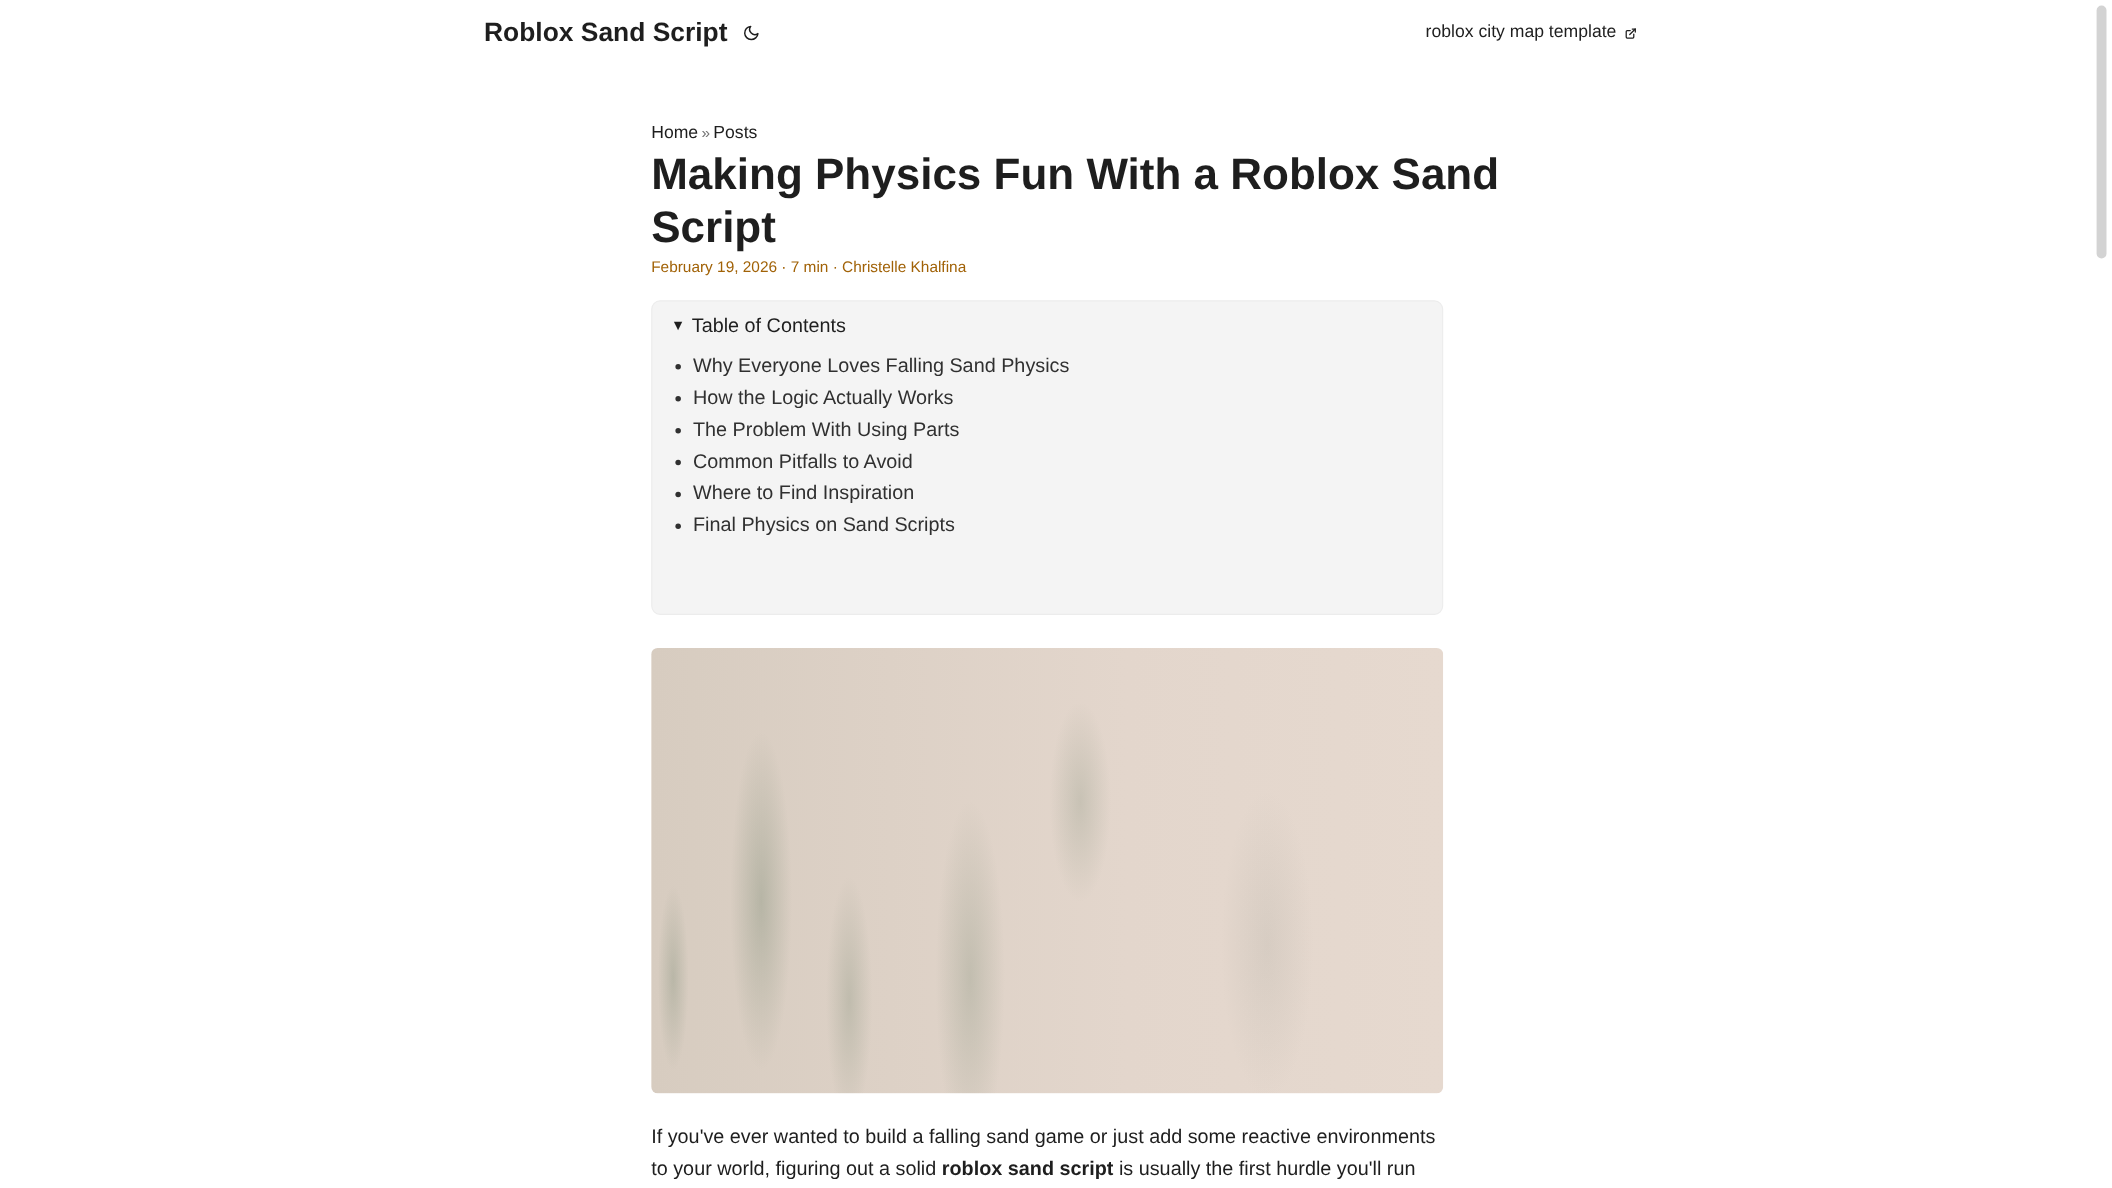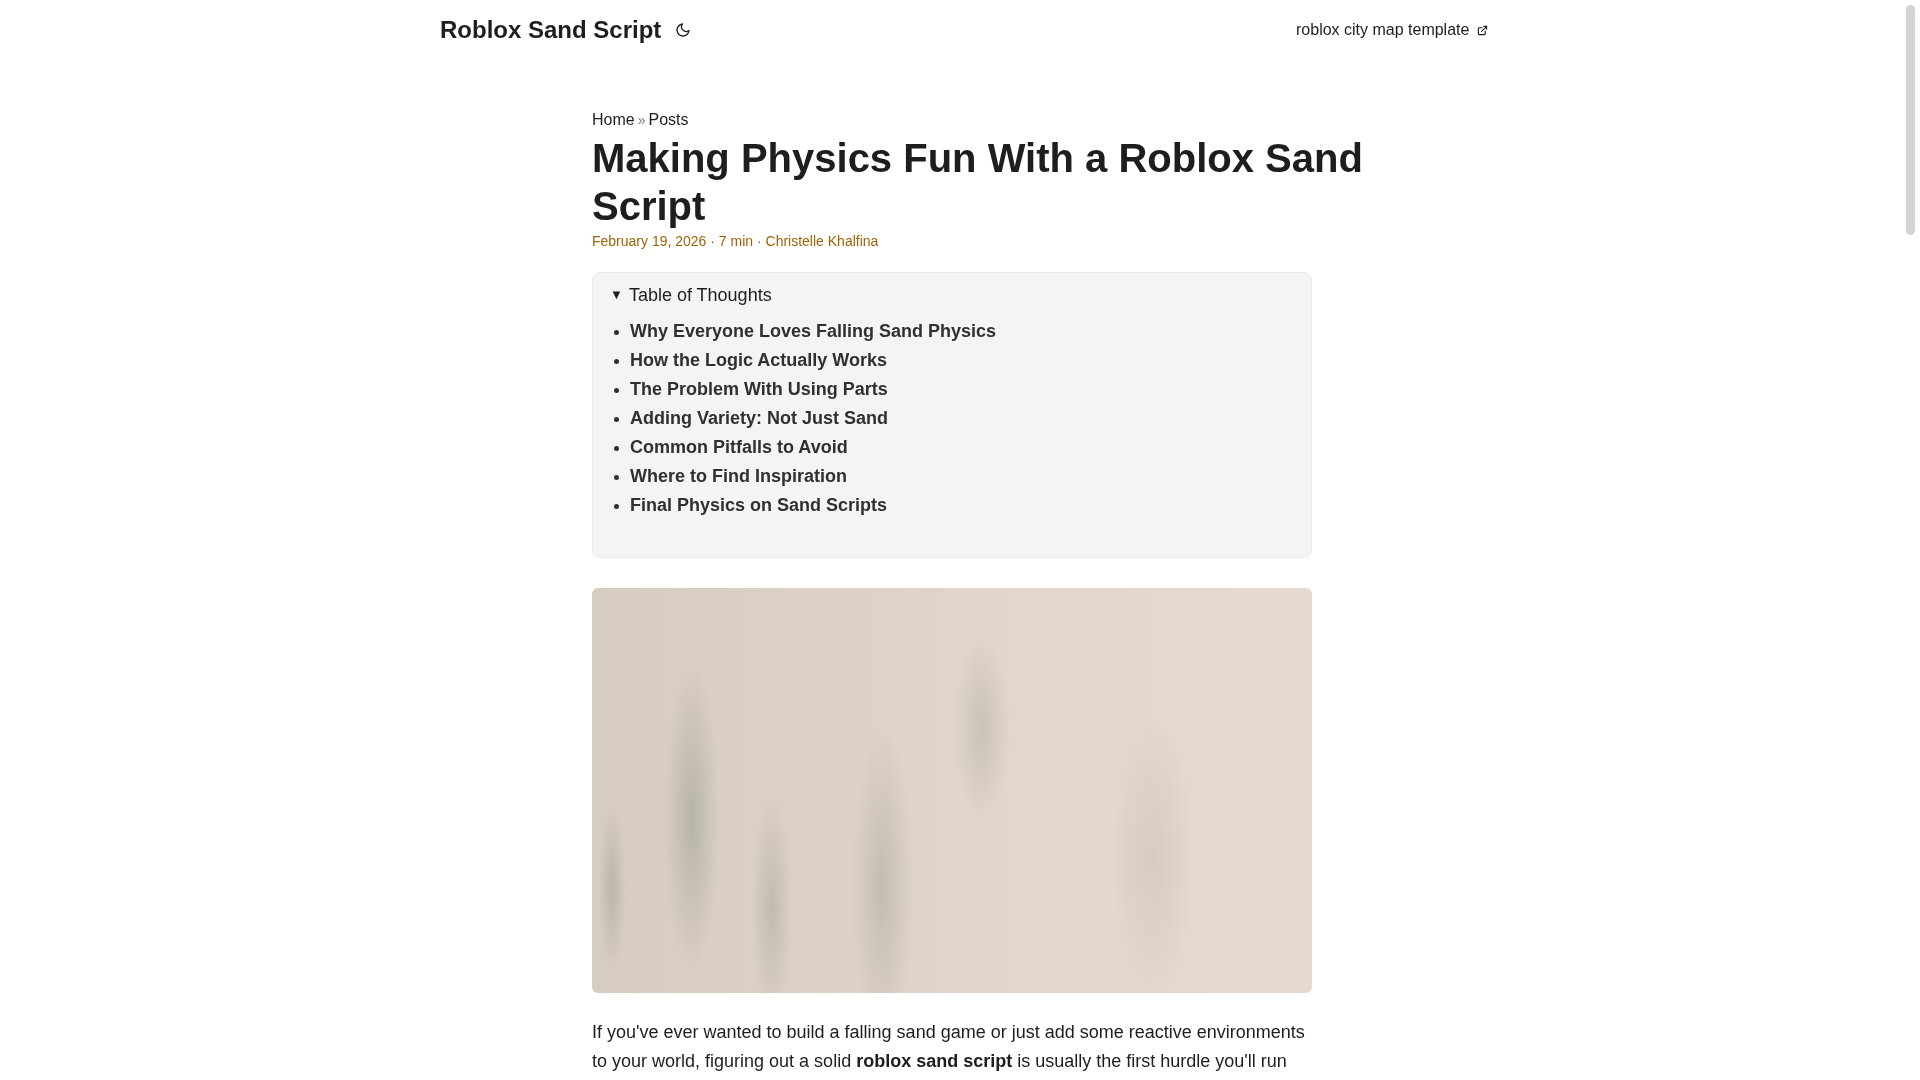--- a/index.html
+++ b/index.html
@@ -51,21 +51,21 @@
       padding: 10px 20px 0 17px;
     }
     .toc-summary {
       display: flex; align-items: center; font-size: 18px; line-height: 24px;
       color: #1e1e1e; cursor: pointer; white-space: nowrap;
     }
     .toc-summary .tri {
       font-size: 13px; margin-right: 6px; line-height: 24px;
     }
     .toc-list {
-      list-style: none; margin-top: 10px; padding-left: 20px; font-weight: bold;
+      list-style: none; margin-top: 10px; padding-left: 20px;
     }
     .toc-list li {
       position: relative; font-size: 18px; line-height: 29px; color: #303030;
       white-space: nowrap;
     }
     .toc-list li::before {
       content: ""; position: absolute; left: -16px; top: 13px;
       width: 5px; height: 5px; border-radius: 50%; background: #303030;
     }
     .toc-list li a { color: #303030; text-decoration: none; }
@@ -120,27 +120,26 @@
 <main class="main">
   <div class="breadcrumb">
     <a>Home</a><span class="sep">»</span><a>Posts</a>
   </div>
   <h1 class="post-title">Making Physics Fun With a Roblox Sand Script</h1>
   <div class="post-meta">February 19, 2026 · 7 min · Christelle Khalfina</div>
 
   <div class="toc">
     <div class="toc-summary">
       <span class="tri">▼</span>
-      <span>Table of Thoughts</span>
+      <span>Table of Contents</span>
     </div>
     <ul class="toc-list">
       <li><a>Why Everyone Loves Falling Sand Physics</a></li>
       <li><a>How the Logic Actually Works</a></li>
       <li><a>The Problem With Using Parts</a></li>
-      <li><a>Adding Variety: Not Just Sand</a></li>
       <li><a>Common Pitfalls to Avoid</a></li>
       <li><a>Where to Find Inspiration</a></li>
       <li><a>Final Physics on Sand Scripts</a></li>
     </ul>
   </div>
 
   <div class="cover"></div>
 
   <div class="content">
     <p><span>If you've ever wanted to build a falling sand game or just add some reactive environments to your world, figuring out a solid </span><strong>roblox sand script</strong><span> is usually the first hurdle you'll run</span></p>

